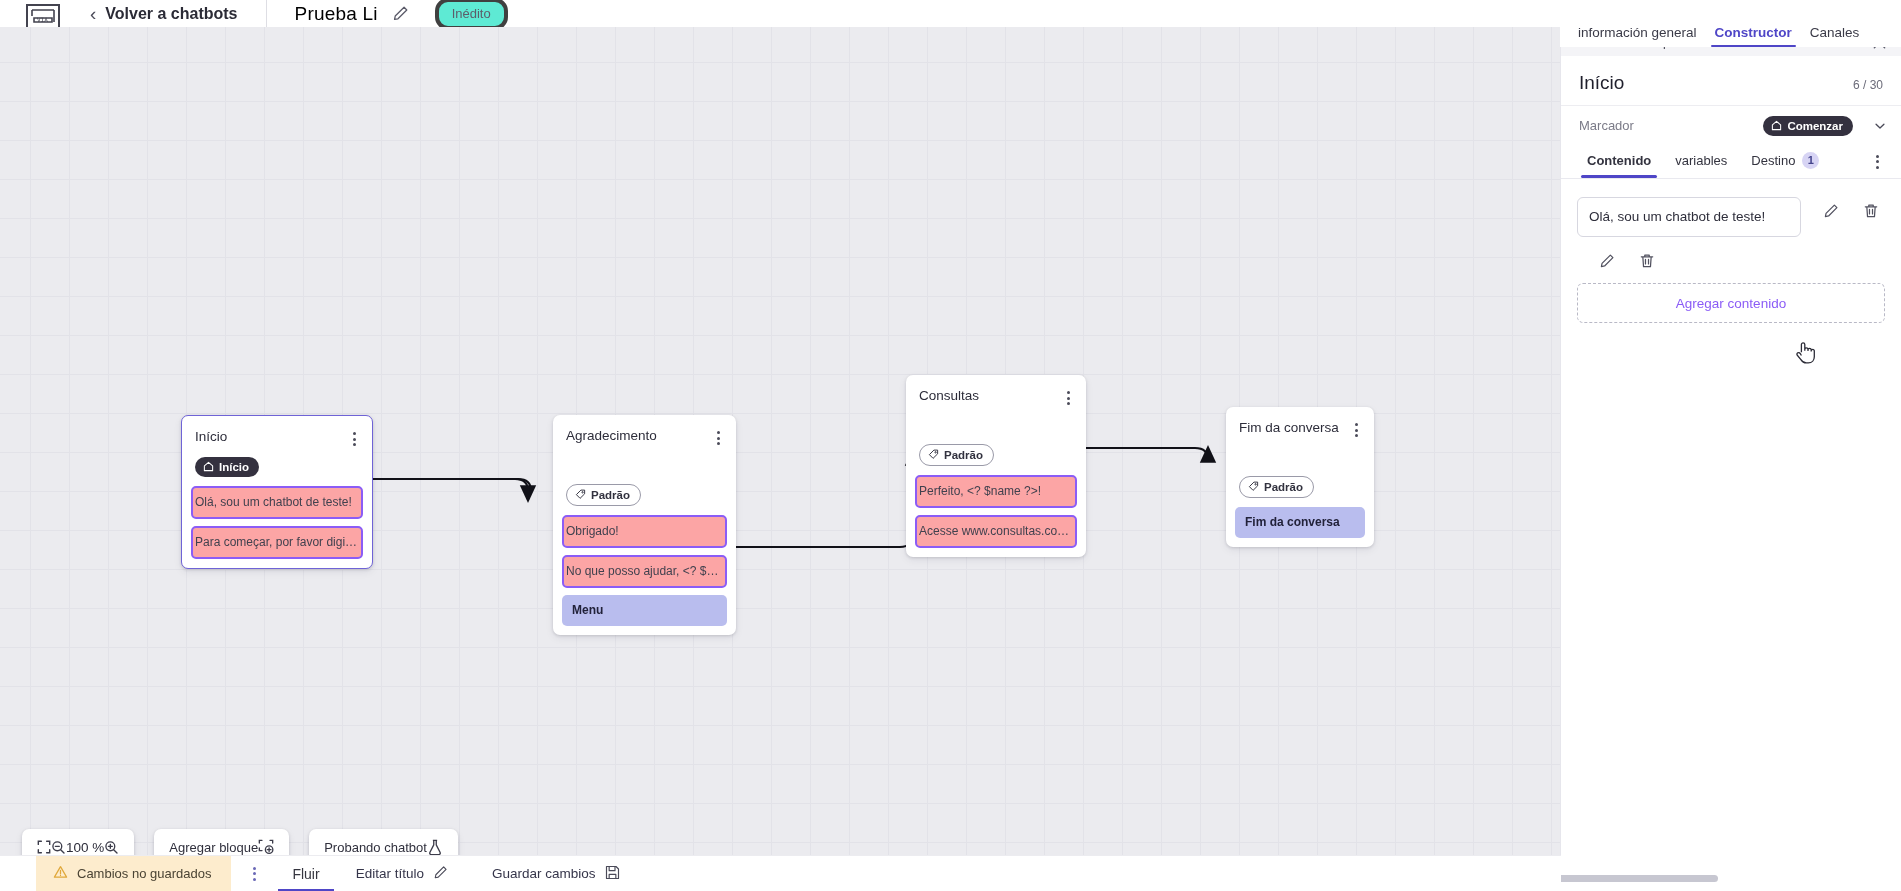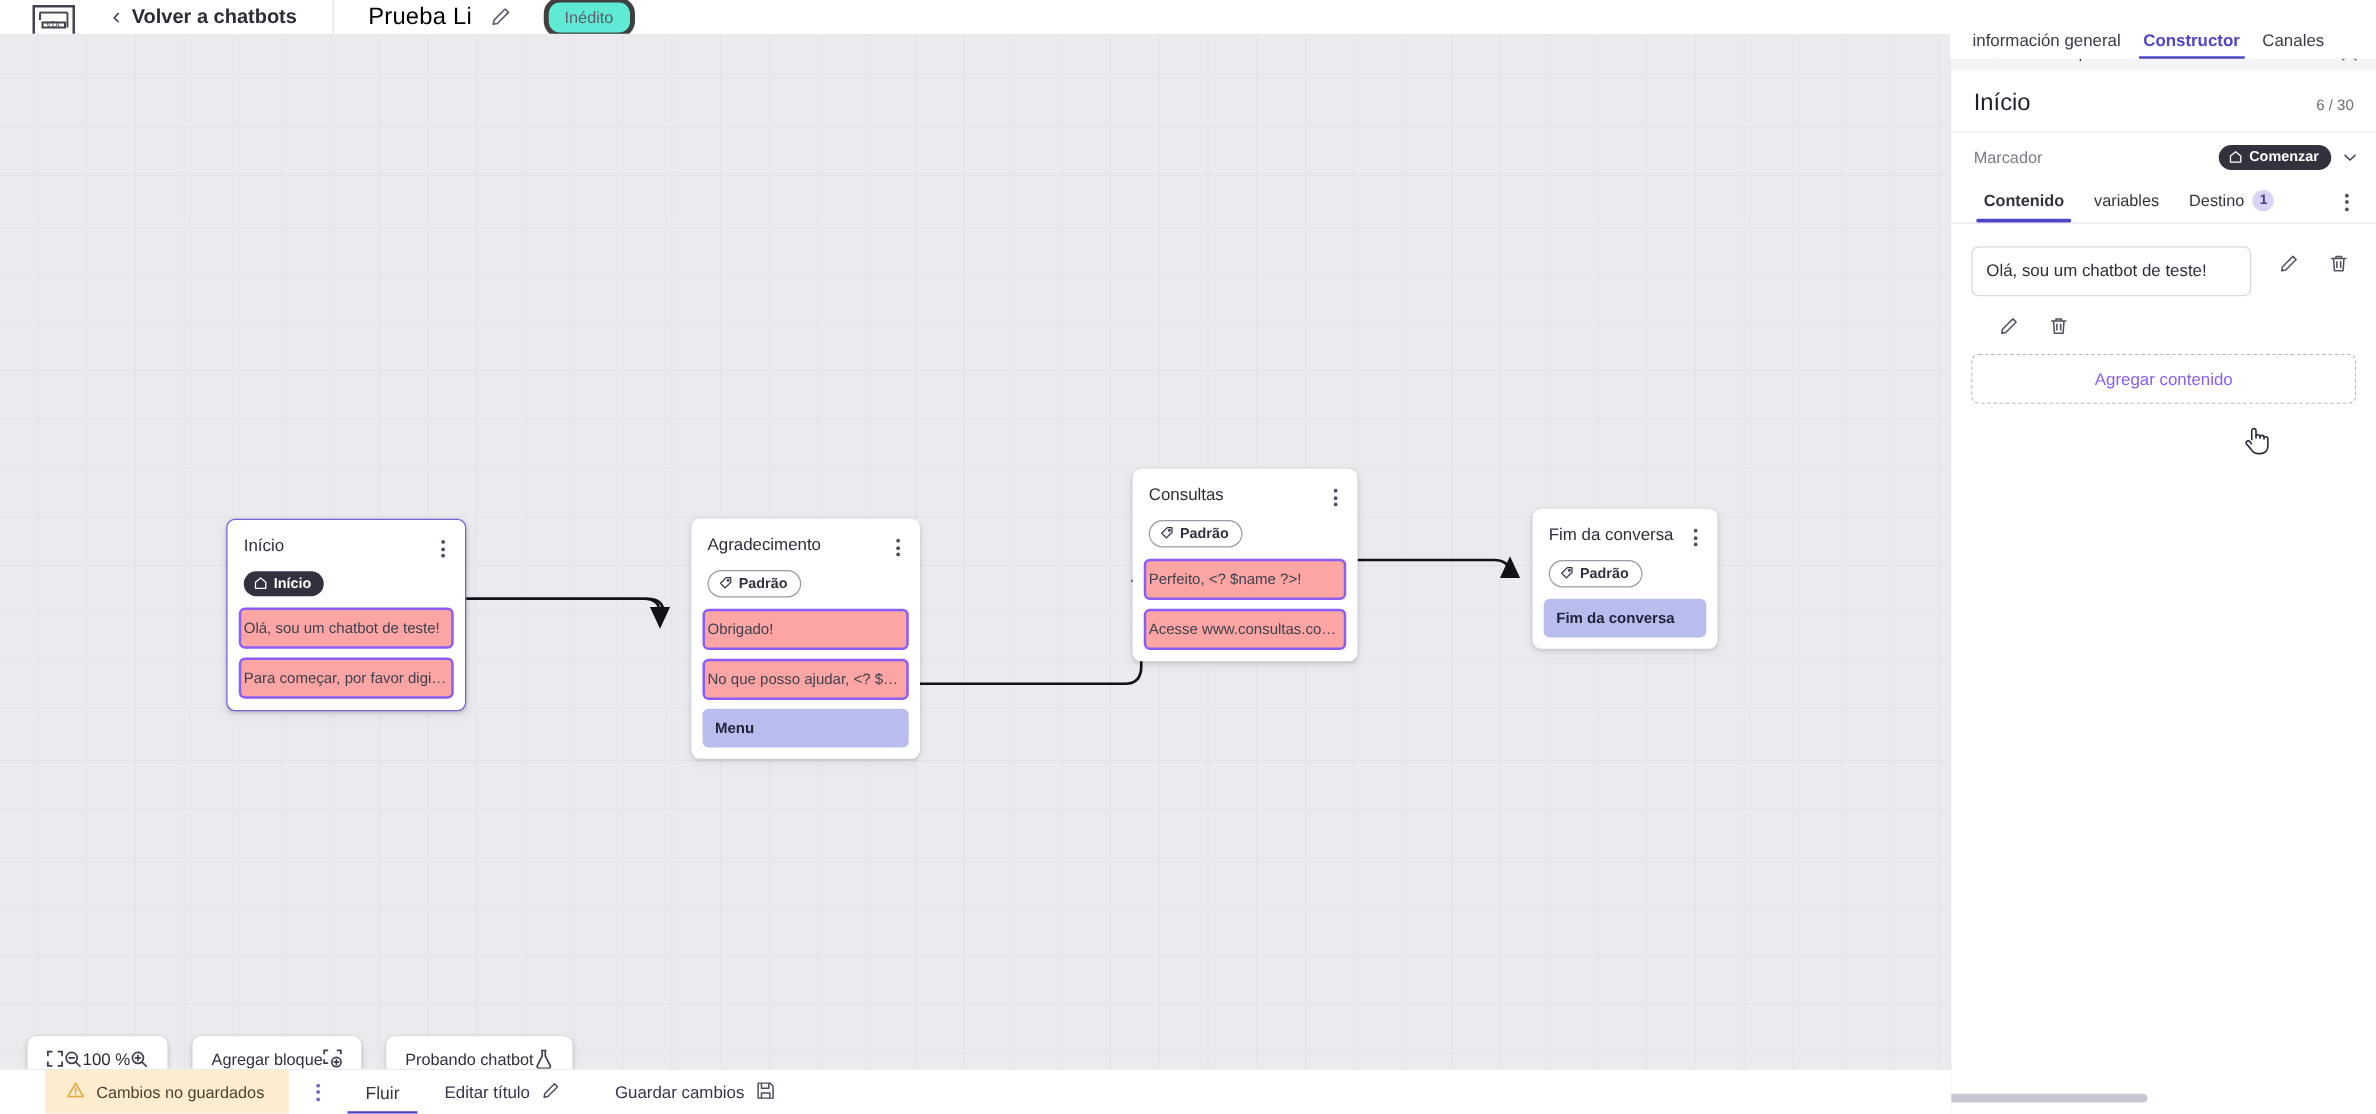--- a/index.html
+++ b/index.html
@@ -81,21 +81,21 @@
   }
   .node-title { font-size: 13.5px; color: #2d2d3a; font-weight: 500; }
   .kebab { display: flex; flex-direction: column; gap: 2.5px; padding: 3px 4px; cursor: pointer; }
   .kebab i { width: 3px; height: 3px; border-radius: 50%; background: #4b4b59; display:block; }
   .chip-row { padding: 8px 13px 2px; }
   .chip {
     display: inline-flex; align-items: center; gap: 5px;
     font-size: 11.5px; border-radius: 12px; padding: 3.5px 10px 4px 8px;
   }
   .chip.dark { background: #34313f; color: #fff; font-weight: bold; }
-  .chip.light { background: #fff; color: #32323f; border: 1px solid #9a9aa8; font-weight:bold; }
+  .chip.light { background: #fff; color: #32323f; border: 1px solid #9a9aa8; font-weight:bold;margin-top:28px; }
   .node-body { padding: 7px 9px 0; display: flex; flex-direction: column; gap: 7px; }
   .msg {
     background: #fca5a5; border: 2px solid #8b5cf6; border-radius: 5px;
     font-size: 12px; color: #41414e; padding: 7px 2px 8px;
     white-space: nowrap; overflow: hidden; text-overflow: ellipsis;
   }
   .msg.accent {
     background: #b9bdee; border: none; color: #22223a; font-weight: bold;
     padding: 8px 10px 9px;
   }
@@ -156,21 +156,21 @@
     display: flex; align-items: baseline; justify-content: space-between;
     padding: 16px 18px 11px 18px; border-bottom: 1px solid #ededf1;
   }
   .panel-title { font-size: 19px; color: #1f1f2c; font-weight: 500; }
   .panel-count { font-size: 12px; color: #6b6b79; }
   .marker-row {
     display: flex; align-items: center; justify-content: space-between;
     padding: 10px 14px 10px 18px;
   }
   .marker-label { font-size: 13px; color: #7b7b88; }
-  .marker-right { display: flex; align-items: center; gap: 8px; }
+  .marker-right { display: flex; align-items: center; gap: 20px; }
   .chev-down { color: #4a4a58; display:flex; }
   .panel-tabs {
     display: flex; align-items: center; padding: 0 16px; gap: 4px;
     border-bottom: 1px solid #e9e9ef; position: relative;
   }
   .ptab {
     font-size: 13px; color: #33333f; padding: 6px 10px 9px; cursor: pointer;
     position: relative; display: flex; align-items: center; gap: 7px;
   }
   .ptab.active { font-weight: bold; }

